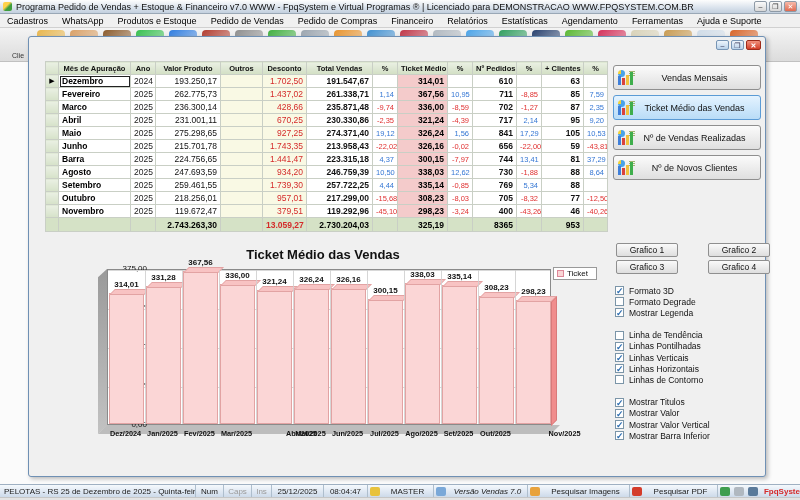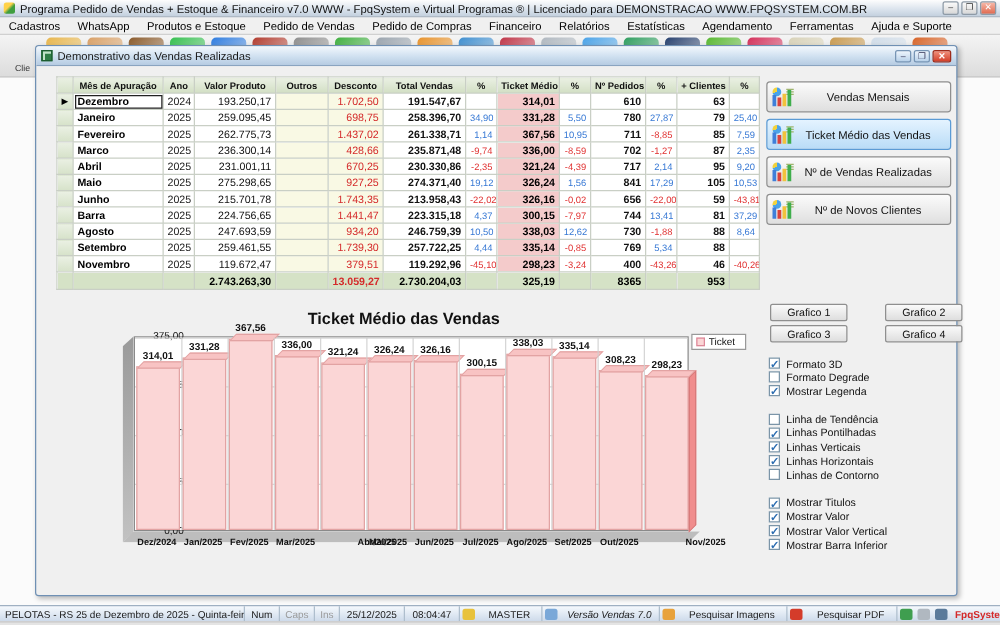--- a/index.html
+++ b/index.html
@@ -160,24 +160,20 @@
       <div class="tool" style="background: linear-gradient(145deg, rgb(39, 64, 110), rgba(255, 255, 255, 0.35) 120%); order: 16;"></div>
       <div class="tool" style="background: linear-gradient(145deg, rgb(88, 184, 48), rgba(255, 255, 255, 0.35) 120%); order: 17;"></div>
       <div class="tool" style="background: linear-gradient(145deg, rgb(212, 47, 90), rgba(255, 255, 255, 0.35) 120%); order: 18;"></div>
       <div class="tool" style="background: linear-gradient(145deg, rgb(216, 210, 184), rgba(255, 255, 255, 0.35) 120%); order: 19;"></div>
       <div class="tool" style="background: linear-gradient(145deg, rgb(200, 154, 80), rgba(255, 255, 255, 0.35) 120%); order: 20;"></div>
       <div class="tool" style="background: linear-gradient(145deg, rgb(208, 220, 232), rgba(255, 255, 255, 0.35) 120%); order: 21;"></div>
       <div class="tool" style="background: linear-gradient(145deg, rgb(216, 100, 40), rgba(255, 255, 255, 0.35) 120%); order: 22;"></div>
     </div>
 
   <div id="dialog">
-    <div id="dlg-titlebar">
-      <span class="d-icon"></span>
-      <span>Demonstrativo das Vendas Realizadas</span>
-    </div>
     <div id="dlg-controls">
       <span class="dbtn">–</span>
       <span class="dbtn">❐</span>
       <span class="dbtn close">✕</span>
     </div>
 
     <table id="grid">
         <colgroup>
           <col style="width: 13px;">
           <col style="width: 72px;">
@@ -222,36 +218,20 @@
             <td class="c-pct"></td>
             <td class="c-ticket">314,01</td>
             <td class="c-pct"></td>
             <td class="c-num c-bold">610</td>
             <td class="c-pct"></td>
             <td class="c-num c-bold">63</td>
             <td class="c-pct"></td>
           </tr>
           <tr>
             <td class="gut"></td>
-            <td class="c-mes">Janeiro</td>
-            <td class="c-ano">2025</td>
-            <td class="c-num">259.095,45</td>
-            <td class="c-cream"></td>
-            <td class="c-cream c-desc">698,75</td>
-            <td class="c-num c-bold">258.396,70</td>
-            <td class="c-pct pos">34,90</td>
-            <td class="c-ticket">331,28</td>
-            <td class="c-pct pos">5,50</td>
-            <td class="c-num c-bold">780</td>
-            <td class="c-pct pos">27,87</td>
-            <td class="c-num c-bold">79</td>
-            <td class="c-pct pos">25,40</td>
-          </tr>
-          <tr>
-            <td class="gut"></td>
             <td class="c-mes">Fevereiro</td>
             <td class="c-ano">2025</td>
             <td class="c-num">262.775,73</td>
             <td class="c-cream"></td>
             <td class="c-cream c-desc">1.437,02</td>
             <td class="c-num c-bold">261.338,71</td>
             <td class="c-pct pos">1,14</td>
             <td class="c-ticket">367,56</td>
             <td class="c-pct pos">10,95</td>
             <td class="c-num c-bold">711</td>
@@ -363,20 +343,36 @@
             <td class="c-cream"></td>
             <td class="c-cream c-desc">1.739,30</td>
             <td class="c-num c-bold">257.722,25</td>
             <td class="c-pct pos">4,44</td>
             <td class="c-ticket">335,14</td>
             <td class="c-pct neg">-0,85</td>
             <td class="c-num c-bold">769</td>
             <td class="c-pct pos">5,34</td>
             <td class="c-num c-bold">88</td>
             <td class="c-pct"></td>
+          </tr>
+          <tr>
+            <td class="gut"></td>
+            <td class="c-mes">Outubro</td>
+            <td class="c-ano">2025</td>
+            <td class="c-num">218.256,01</td>
+            <td class="c-cream"></td>
+            <td class="c-cream c-desc">957,01</td>
+            <td class="c-num c-bold">217.299,00</td>
+            <td class="c-pct neg">-15,68</td>
+            <td class="c-ticket">308,23</td>
+            <td class="c-pct neg">-8,03</td>
+            <td class="c-num c-bold">705</td>
+            <td class="c-pct neg">-8,32</td>
+            <td class="c-num c-bold">77</td>
+            <td class="c-pct neg">-12,50</td>
           </tr>
           <tr>
             <td class="gut"></td>
             <td class="c-mes">Novembro</td>
             <td class="c-ano">2025</td>
             <td class="c-num">119.672,47</td>
             <td class="c-cream"></td>
             <td class="c-cream c-desc">379,51</td>
             <td class="c-num c-bold">119.292,96</td>
             <td class="c-pct neg">-45,10</td>

